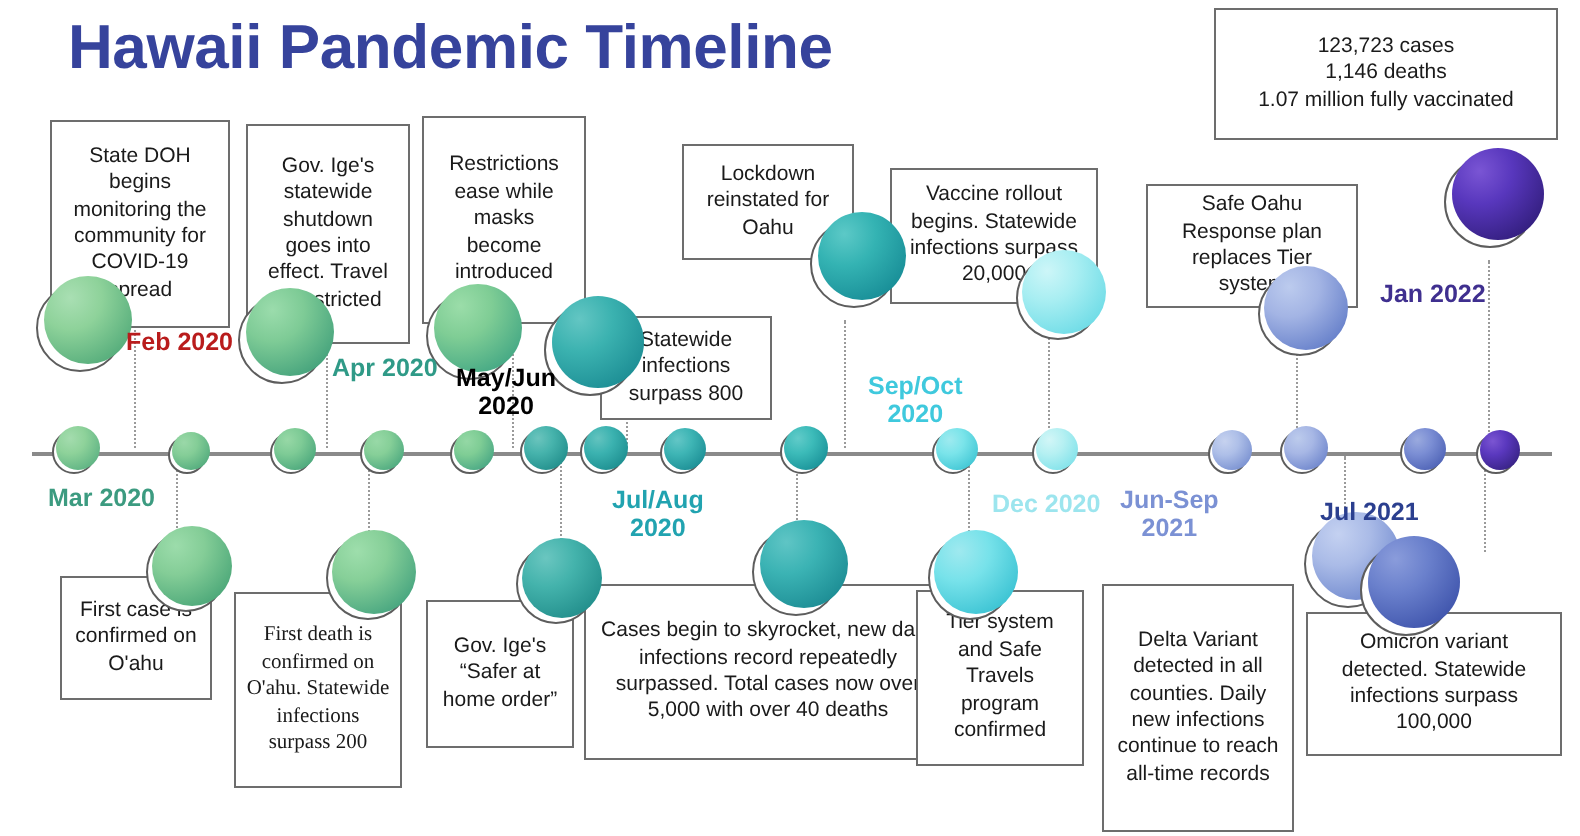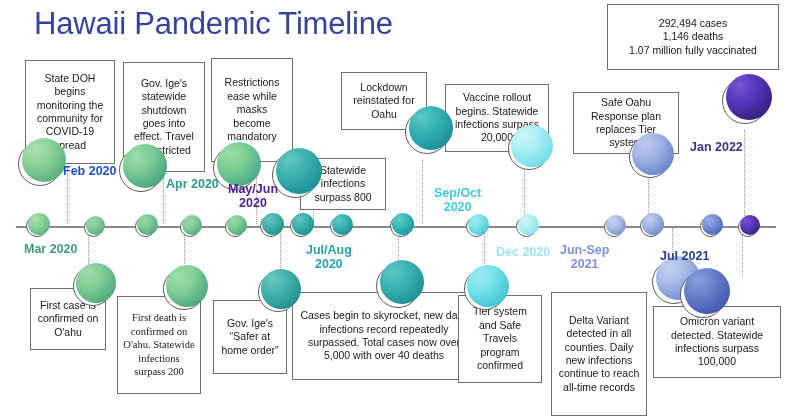--- a/index.html
+++ b/index.html
@@ -18,21 +18,21 @@
     width: 790px; height: 418px;
     background: #ffffff;
     overflow: hidden;
   }
 
   
   #title {
     position: absolute;
     left: 34px; top: 6px;
     font-size: 31px;
-    font-weight: 400;
+    font-weight: 700;
     letter-spacing: -0.2px;
     color: #36439c;
     white-space: nowrap;
   }
 
   
   #axis-line {
     position: absolute;
     left: 16px; top: 226px;
     width: 760px; height: 2px;
@@ -123,41 +123,41 @@
 
   <div class="box" style="left:25px; top:60px; width:90px; height:104px;">
     <span>State DOH begins monitoring the community for COVID-19 spread</span>
   </div>
 
   <div class="box" style="left:123px; top:62px; width:82px; height:110px;">
     <span>Gov. Ige's statewide shutdown goes into effect. Travel is restricted</span>
   </div>
 
   <div class="box" style="left:211px; top:58px; width:82px; height:104px;">
-    <span>Restrictions ease while masks become mandatory</span>
+    <span>Restrictions ease while masks become introduced</span>
   </div>
 
   <div class="box" style="left:300px; top:158px; width:86px; height:52px;">
     <span>Statewide infections surpass 800</span>
   </div>
 
   <div class="box" style="left:341px; top:72px; width:86px; height:58px;">
     <span>Lockdown reinstated for Oahu</span>
   </div>
 
   <div class="box" style="left:445px; top:84px; width:104px; height:68px;">
     <span>Vaccine rollout begins. Statewide infections surpass 20,000</span>
   </div>
 
   <div class="box" style="left:573px; top:92px; width:106px; height:62px;">
     <span>Safe Oahu Response plan replaces Tier system</span>
   </div>
 
   <div class="box" style="left:607px; top:4px; width:172px; height:66px;">
-    <span style="white-space:pre-line;">292,494 cases
+    <span style="white-space:pre-line;">123,723 cases
 1,146 deaths
 1.07 million fully vaccinated</span>
   </div>
 
   <div class="box" style="left:30px; top:288px; width:76px; height:62px;">
     <span>First case is confirmed on O'ahu</span>
   </div>
 
   <div class="box" style="left:117px; top:296px; width:84px; height:98px;font-family:Liberation Serif, serif;">
     <span>First death is confirmed on O'ahu. Statewide infections surpass 200</span>
@@ -312,24 +312,24 @@
   <div class="bubble" style="left:652px; top:260px; width:44px; height:44px;">
     <div class="ring"></div>
     <div class="ball" style="background:radial-gradient(circle at 30% 25%, #c4d1f1 0%, #aabbe7 35%, #5a76c5 100%);"></div>
   </div>
 
   <div class="bubble" style="left:680px; top:272px; width:46px; height:46px;">
     <div class="ring"></div>
     <div class="ball" style="background:radial-gradient(circle at 30% 25%, #8a9cdb 0%, #6a80cc 35%, #2f44a0 100%);"></div>
   </div>
 
-  <div class="datelabel" style="left:63px;  top:164px; color:#1d4ed8;">Feb 2020</div>
+  <div class="datelabel" style="left:63px;  top:164px; color:#b91c1c;">Feb 2020</div>
   <div class="datelabel" style="left:24px;  top:242px; color:#3c9b80;">Mar 2020</div>
   <div class="datelabel" style="left:166px; top:177px; color:#2f9a87;">Apr 2020</div>
-  <div class="datelabel" style="left:228px; top:182px; color:#4c1d95;">May/Jun
+  <div class="datelabel" style="left:228px; top:182px; color:#000000;">May/Jun
 2020</div>
   <div class="datelabel" style="left:306px; top:243px; color:#21a3b0;">Jul/Aug
 2020</div>
   <div class="datelabel" style="left:434px; top:186px; color:#3fc9dd;">Sep/Oct
 2020</div>
   <div class="datelabel" style="left:496px; top:245px; color:#9ce5ee;">Dec 2020</div>
   <div class="datelabel" style="left:560px; top:243px; color:#7b91d4;">Jun-Sep
 2021</div>
   <div class="datelabel" style="left:660px; top:249px; color:#2b3f8f;">Jul 2021</div>
   <div class="datelabel" style="left:690px; top:140px; color:#3f2f8f;text-align:right;">Jan 2022</div>

